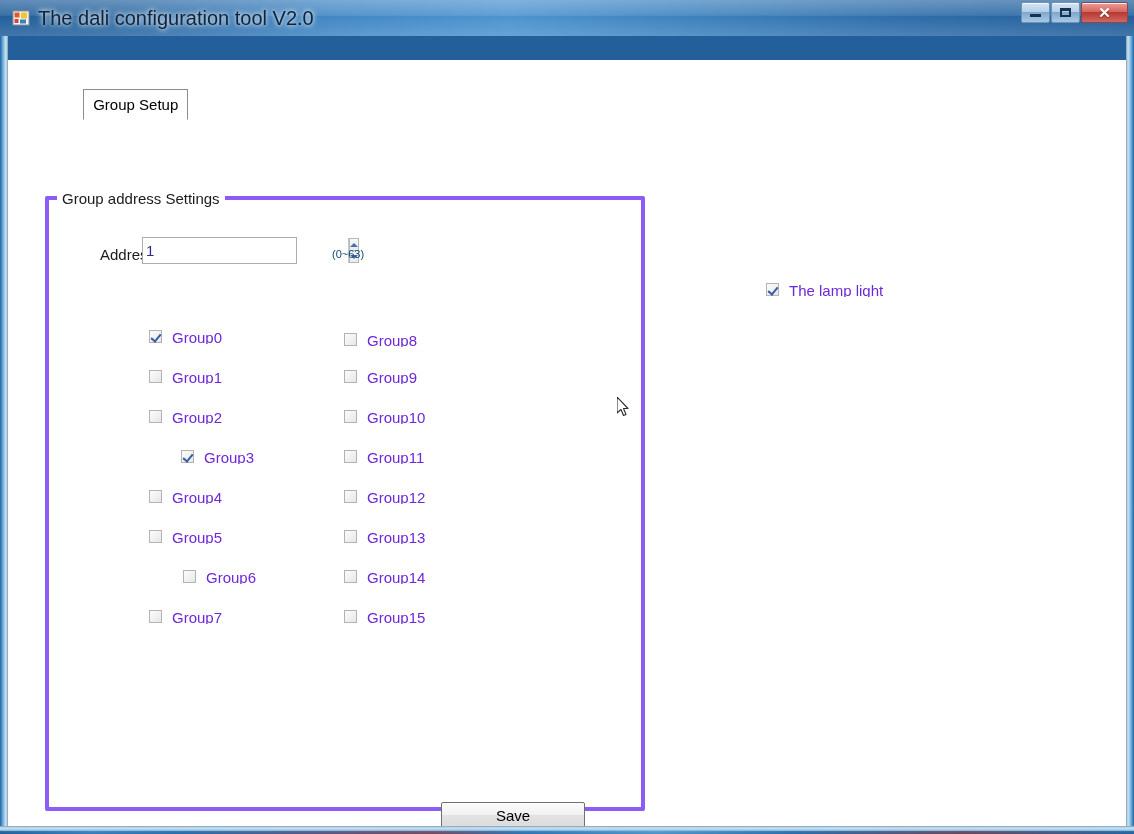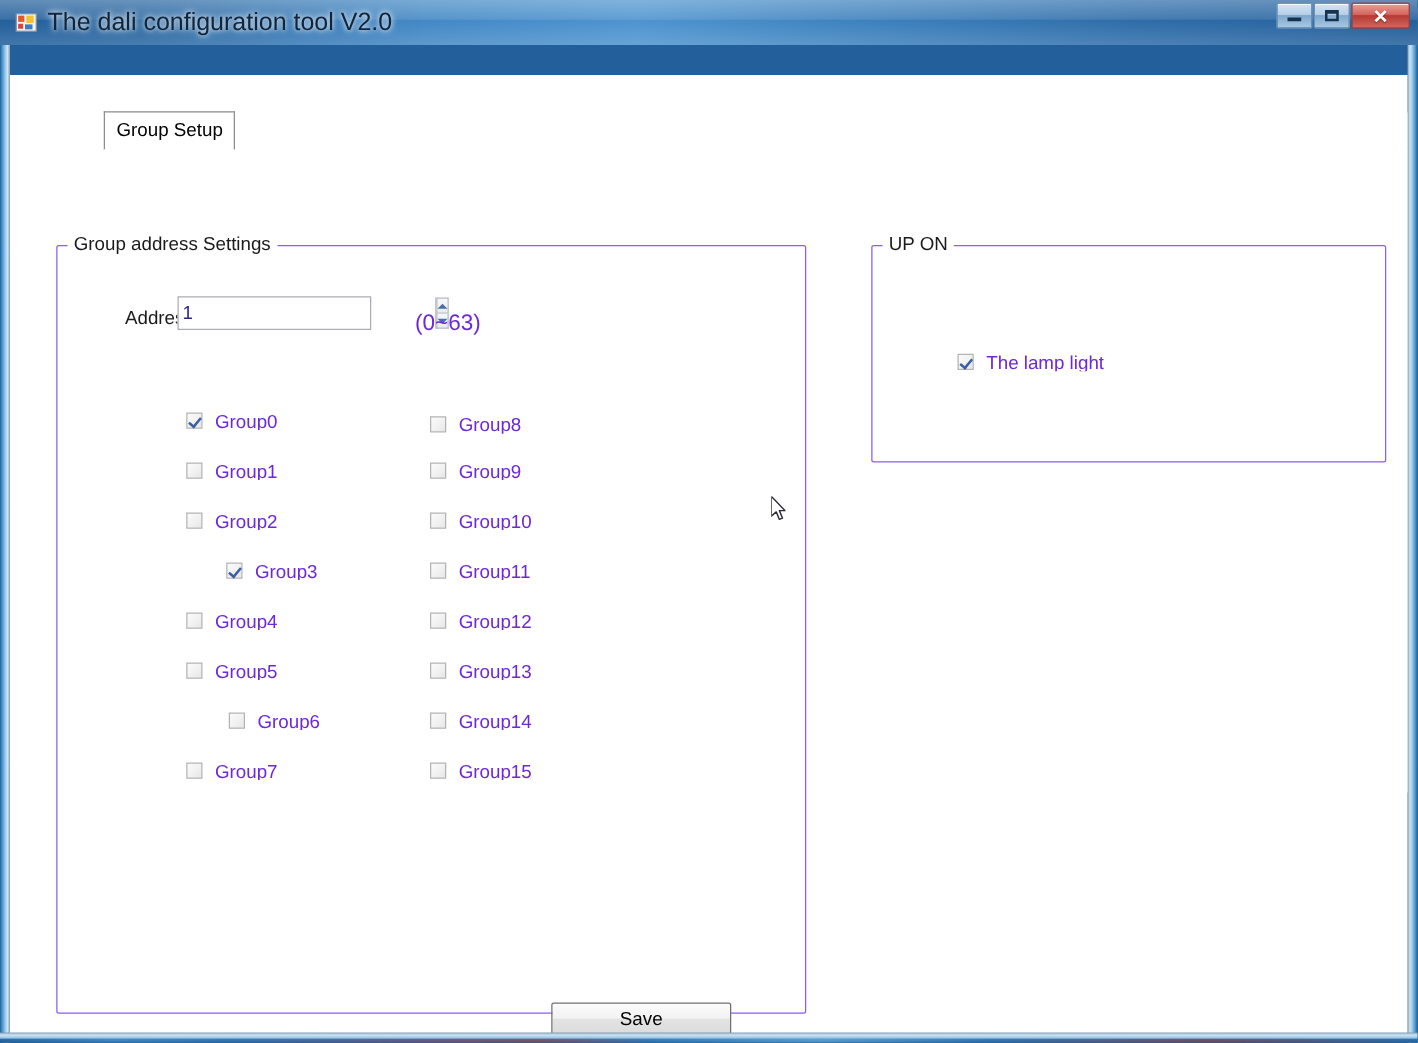--- a/index.html
+++ b/index.html
@@ -153,21 +153,21 @@
     background: #8c8c8c;
   }
   #tab-page {
     position: absolute; left: 0px; top: 30px; width: 1118px; height: 742px;
     background: #ffffff;
   }
 
   
   .groupbox {
     position: absolute;
-    border: 1px solid #8b5cf6;
+    border: 4px solid #8b5cf6;
     border-radius: 2px;
     background: #ffffff;
   }
   .groupbox-title {
     position: absolute; top: -10px; left: 8px;
     padding: 0 5px;
     background: #ffffff;
     font-size: 15px; color: #1b1b1b;
     white-space: nowrap;
   }
@@ -213,21 +213,21 @@
     border-left: 4px solid transparent; border-right: 4px solid transparent;
     border-bottom: 4px solid #4a6fa5;
   }
   .arrow-down {
     width: 0; height: 0;
     border-left: 4px solid transparent; border-right: 4px solid transparent;
     border-top: 4px solid #4a6fa5;
   }
   #address-range {
     position: absolute; left: 324px; top: 158px;
-    font-size: 18px; color: #6d28d9;
+    font-size: 11px; color: #0c4a6e;
   }
 
   
   .cbrow {
     position: absolute;
     height: 18px;
     display: flex;
     align-items: center;
     cursor: default;
   }
@@ -450,23 +450,20 @@
         <span class="cbbox"></span>
         <span class="cblabel clip">Group14</span>
       </div>
       <div class="cbrow" style="left:336px; top:517px;">
         <span class="cbbox"></span>
         <span class="cblabel clip">Group15</span>
       </div>
 
       <button id="save-button">Save</button>
 
-      <div class="groupbox" id="gb-upon">
-        <div class="groupbox-title">UP ON</div>
-      </div>
 
       <div class="cbrow checked" id="upon-check">
         <span class="cbbox"></span>
         <span class="cblabel">The lamp light</span>
       </div>
 
     </div>
 
 
   </div>

